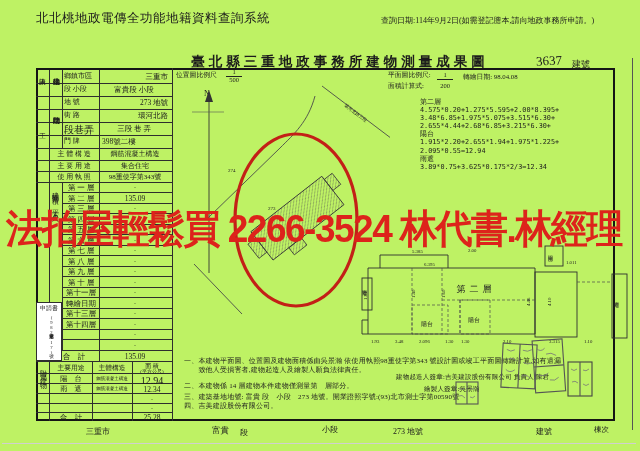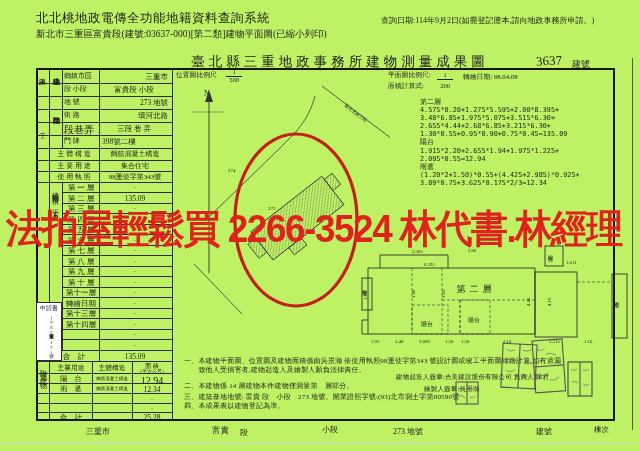--- a/index.html
+++ b/index.html
@@ -22,23 +22,22 @@
   svg{position:absolute;}
   svg text{font-family:"Liberation Serif",serif;fill:#222;}
 </style>
 </head>
 <body>
 
 <div id="stage">
 
   <div class="abs" style="left:36px;top:10px;font-size:12.5px;letter-spacing:.5px">北北桃地政電傳全功能地籍資料查詢系統</div>
   <div class="abs" style="left:381px;top:15px;font-size:8px">查詢日期:114年9月2日(如需登記謄本,請向地政事務所申請。)</div>
-  <div class="abs" style="left:36px;top:28px;font-size:9.5px">新北市三重區富貴段(建號:03637-000)[第二類]建物平面圖(已縮小列印)</div>
-
-  <div class="abs ctr" style="left:90px;top:53px;width:500px;font-size:13.5px;font-weight:normal;letter-spacing:4px">臺北縣三重地政事務所建物測量成果圖</div>
+
+  <div class="abs ctr" style="left:90px;top:53px;width:500px;font-size:13.5px;font-weight:bold;letter-spacing:4px">臺北縣三重地政事務所建物測量成果圖</div>
   <div class="abs" style="left:536px;top:53px;font-size:13px;transform:rotate(-3deg)">3637</div>
   <div class="abs" style="left:572px;top:58px;font-size:9px">建號</div>
 
   <div id="docbox"></div>
 
   <div class="vl" style="left:49px;top:70px;height:232px"></div>
   <div class="vl" style="left:49px;top:361px;height:60px"></div>
   <div class="vl" style="left:62px;top:70px;height:78px"></div>
   <div class="vl" style="left:62px;top:182px;height:168px"></div>
   <div class="vl" style="left:99px;top:70px;height:291px"></div>
@@ -198,26 +197,24 @@
   <div class="cell ctr" style="left:437px;top:72px;width:16px;font-size:6.5px;border-bottom:1px solid #222">1</div>
   <div class="cell" style="left:388px;top:83px;font-size:6.8px">面積計算式:</div>
   <div class="cell ctr" style="left:437px;top:83px;width:16px;font-size:6.5px">200</div>
   <div class="cell" style="left:463px;top:74px;font-size:6.8px">轉繪日期: 98.04.08</div>
 
   <div class="abs" style="left:420px;top:98px">
     <div class="calchead">第二層</div>
     <div class="calcline">4.575*0.20+1.275*5.595+2.00*8.395+</div>
     <div class="calcline">3.48*6.85+1.975*5.075+3.515*6.30+</div>
     <div class="calcline">2.655*4.44+2.68*6.85+3.215*6.30+</div>
-    <div class="calcline">1.30*0.55+0.95*0.90+0.75*0.45=135.09</div>
     <div class="calchead">陽台</div>
     <div class="calcline">1.915*2.20+2.655*1.94+1.975*1.225+</div>
     <div class="calcline">2.095*0.55=12.94</div>
     <div class="calchead">雨遮</div>
-    <div class="calcline">(1.20*2+1.50)*0.55+(4.425+2.985)*0.925+</div>
     <div class="calcline">3.89*0.75+3.625*0.175*2/3=12.34</div>
   </div>
 
   <svg style="left:358px;top:240px" width="270" height="114" viewBox="0 0 270 114">
     <g fill="none" stroke="#2f2f2f" stroke-width="0.9">
       <path d="M10,28 H177 V94 H10 Z"></path>
       <path d="M22,28 V15 H90 V28"></path>
       <path d="M10,80 H4 V94 H10"></path>
       <rect x="177" y="32" width="42" height="65"></rect>
       <rect x="254" y="34" width="15" height="64"></rect>
@@ -259,21 +256,21 @@
       <text x="9" y="60" transform="rotate(-90 9 60)">1.91</text>
     </g>
   </svg>
 
   <div class="note" style="left:184px;top:358px">一、本建物平面圖、位置圖及建物面積係由吳景瀚 依使用執照98重使字第343 號設計圖或竣工平面圖轉繪計算,如有遺漏</div>
   <div class="note" style="left:184px;top:367px">　　致他人受損害者,建物起造人及繪製人願負法律責任。</div>
   <div class="note" style="left:396px;top:374px;font-size:6.5px">建物起造人簽章:吉美建設股份有限公司 負責人:陳君</div>
   <div class="note" style="left:184px;top:383px">二、本建物係 14 層建物本件建物僅測量第　層部分。</div>
   <div class="note" style="left:424px;top:386px;font-size:6.5px">繪製人簽章:吳景瀚</div>
   <div class="note" style="left:184px;top:394px">三、建築基地地號: 富貴 段　小段　273 地號。開業證照字號:(93)北市測士字第00590號</div>
-  <div class="note" style="left:184px;top:403px">四、本成果表以建物登記為準。</div>
+  <div class="note" style="left:184px;top:403px">四、吉美建設股份有限公司。</div>
 
   <svg style="left:448px;top:336px" width="150" height="70" viewBox="0 0 150 70">
     <g fill="none" stroke="#555" stroke-width="1.1">
       <g transform="rotate(3 70 30)">
         <rect x="54" y="8" width="34" height="44"></rect>
         <line x1="71" y1="8" x2="71" y2="52"></line>
         <path d="M58,14 q4,3 8,0 M59,24 q5,-3 9,1 M58,34 q4,4 9,0 M74,14 q5,2 9,-1 M75,26 q4,3 9,0 M74,40 q5,-3 9,2" stroke-width="0.8" stroke="#777"></path>
       </g>
       <g transform="rotate(-4 100 32)">
         <rect x="86" y="4" width="30" height="52"></rect>

